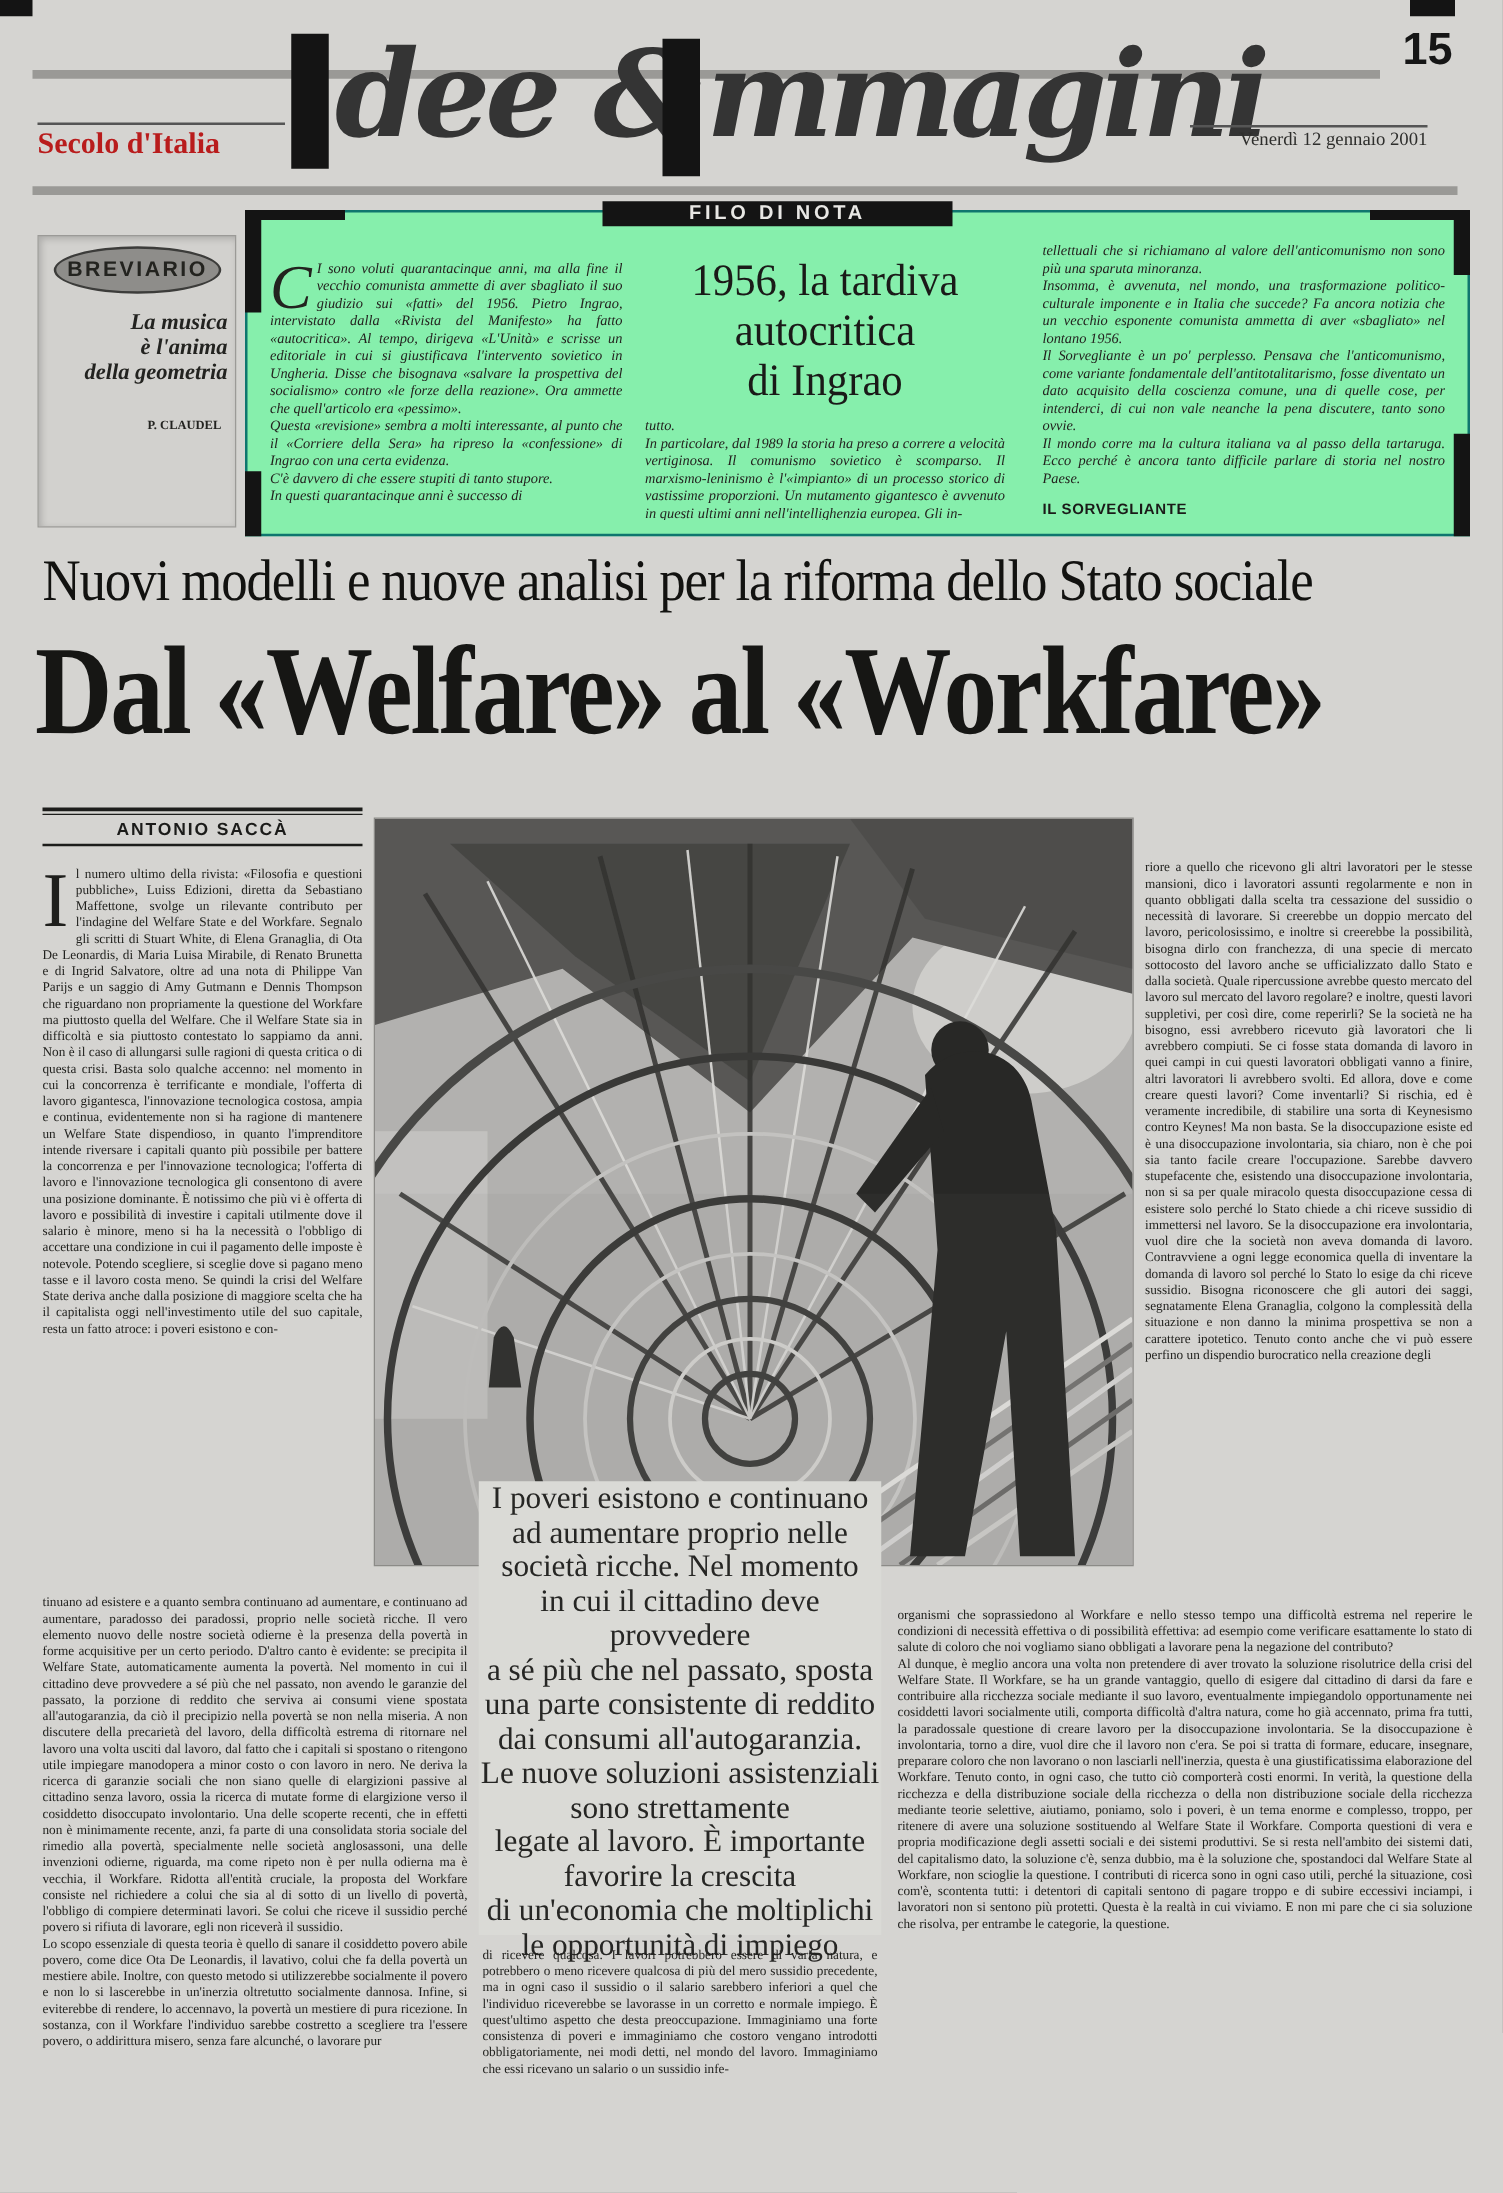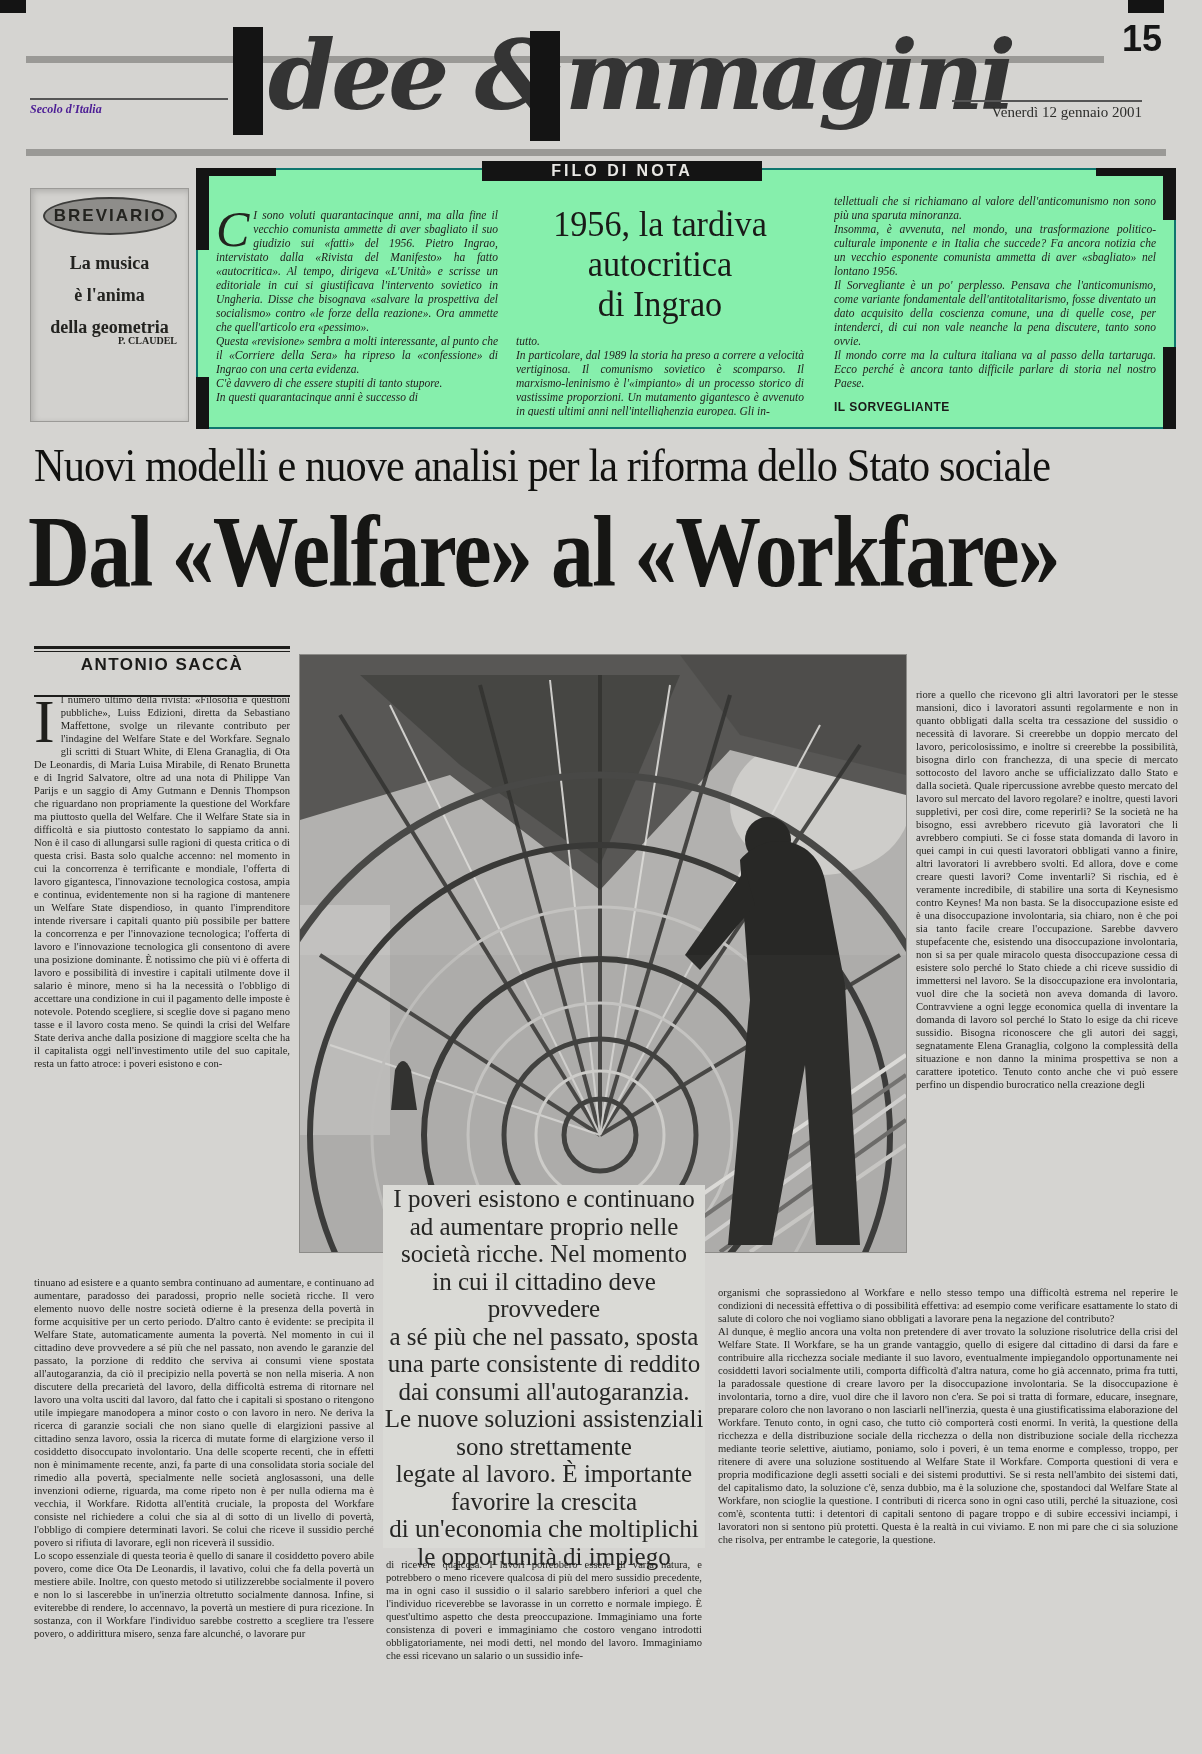--- a/index.html
+++ b/index.html
@@ -6,52 +6,52 @@
   #paper{position:relative;width:1202px;height:1754px;margin:0 auto;
          background:#d5d4d1;overflow:hidden;
          font-family:"Liberation Serif",serif;color:#1c1c1c;}
   .abs{position:absolute;}
   .rule{background:#9a9996;}
   .thinrule{background:#555;}
   .blackbar{background:#141414;}
   
   .mast-script{font-family:"DejaVu Serif",serif;font-style:italic;font-weight:bold;
                font-size:96px;color:#343434;letter-spacing:-4px;line-height:1;}
-  .paper-name{font-weight:bold;font-size:12px;color:#4c1d95;font-style:italic;}
+  .paper-name{font-weight:bold;font-size:24px;color:#b91c1c;}
   .page-num{font-family:"Liberation Sans",sans-serif;font-weight:bold;font-size:36px;color:#161616;}
   .date-line{font-size:15px;color:#2e2e2c;}
   
   .brev-box{background:#d2d1ce;border:1px solid #9b9a97;box-shadow:inset 2px 2px 6px rgba(0,0,0,.18);}
   .brev-oval{background:#8e8d8a;border:2px solid #3c3c3a;border-radius:50%;
              display:flex;align-items:center;justify-content:center;}
   .brev-oval span{font-family:"Liberation Sans",sans-serif;font-weight:bold;font-size:17px;
                   letter-spacing:2px;color:#23231f;}
-  .brev-quote{font-weight:bold;font-size:18px;line-height:32px;
-              text-align:center;white-space:pre-line;color:#232320;}
+  .brev-quote{font-style:italic;font-weight:bold;font-size:18px;line-height:20px;
+              text-align:right;white-space:pre-line;color:#232320;}
   .brev-author{font-weight:bold;font-size:10px;text-align:right;color:#232320;}
   
   .filo-box{background:#86efac;border:2px solid #0f766e;}
   .filo-label{background:#141414;color:#e8e7e4;font-family:"Liberation Sans",sans-serif;
               font-weight:bold;font-size:16px;letter-spacing:3px;text-align:center;line-height:20px;}
   .filo-head{font-size:36px;line-height:40px;text-align:center;color:#1a1a18;white-space:pre-line;
              transform:scaleX(.95);transform-origin:center;}
   .filo-col{font-style:italic;font-size:11.5px;line-height:14px;text-align:justify;
             white-space:pre-line;color:#23231f;overflow:hidden;}
   .filo-drop{float:left;font-style:italic;font-size:50px;line-height:42px;
              padding-right:4px;color:#23231f;}
   .filo-sig{font-family:"Liberation Sans",sans-serif;font-weight:bold;font-size:12px;
             text-align:left;color:#1a1a18;letter-spacing:.5px;}
   
   .kicker{font-size:47px;line-height:50px;color:#121210;white-space:nowrap;
           transform:scaleX(.9);transform-origin:left center;letter-spacing:-1px;}
   .headline{font-size:101px;font-weight:bold;line-height:104px;color:#161614;white-space:nowrap;
             transform:scaleX(.85);transform-origin:left center;letter-spacing:-2px;}
   .author-box{border-top:3px solid #1d1d1b;border-bottom:2px solid #1d1d1b;}
-  .author-inner{border-top:1px solid #1d1d1b;margin-top:2px;padding:3px 0 20px 0;
-                font-family:"Liberation Sans",sans-serif;font-weight:bold;font-size:17px;
+  .author-inner{border-top:1px solid #1d1d1b;margin-top:2px;padding:3px 0 4px 0;
+                font-family:"Liberation Sans",sans-serif;font-weight:bold;font-size:14px;
                 letter-spacing:1.5px;text-align:center;color:#1b1b19;}
   .bodycol{font-size:10.6px;line-height:13px;text-align:justify;white-space:pre-line;
            color:#1f1f1c;overflow:hidden;}
   .bodydrop{float:left;font-size:62px;line-height:52px;padding:2px 6px 0 0;color:#1f1f1c;}
   .pullquote{background:#dadad6;font-size:25px;line-height:27.5px;text-align:center;
              color:#262624;white-space:pre-line;font-weight:500;}
   .photo-frame{background:#b9b8b5;outline:1px solid #8c8b88;}
 </style>
 </head>
 <body>

